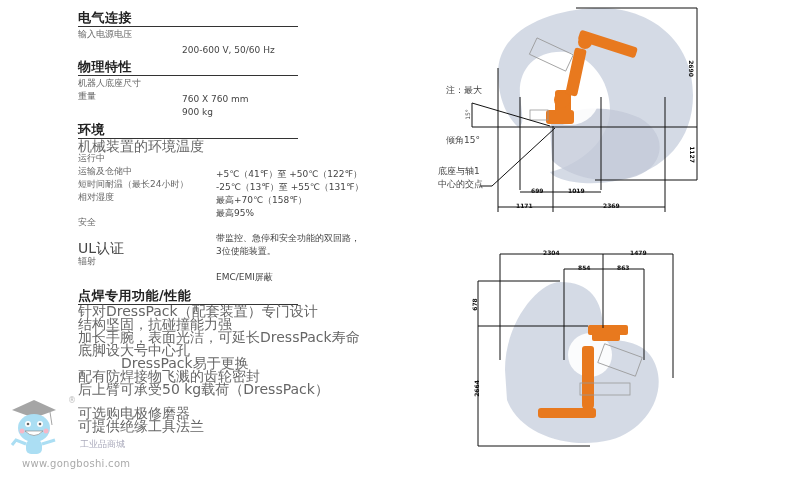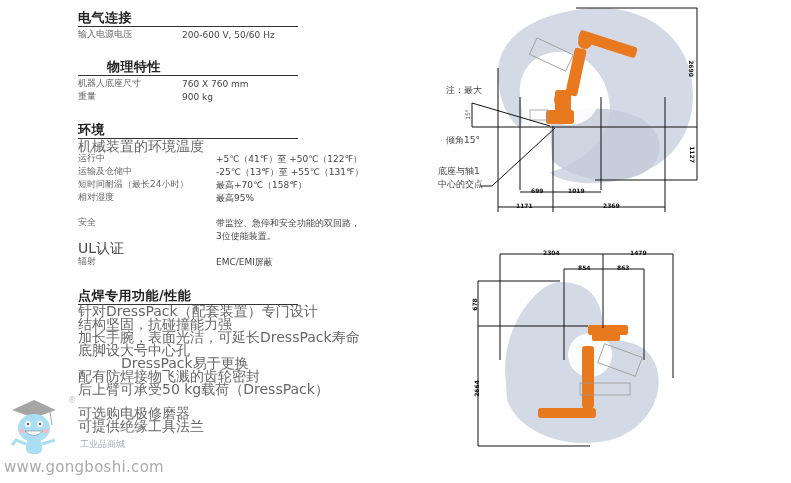--- a/index.html
+++ b/index.html
@@ -4,42 +4,42 @@
   <style>
     html, body { margin: 0; padding: 0; background: #ffffff; }
     body { width: 791px; height: 483px; position: relative; overflow: hidden;
            font-family: "DejaVu Sans", "Liberation Sans", sans-serif; color: #555; }
     .section { position: absolute; left: 78px; width: 220px; }
     .sec-title { font-family: "DejaVu Serif", "Liberation Serif", serif; font-weight: bold;
                  font-size: 13px; color: #222; letter-spacing: 0.5px; height: 17px; line-height: 17px; }
     .rule { position: absolute; left: 78px; width: 220px; height: 0; border-top: 1.5px solid #333; }
     .row { position: absolute; left: 78px; font-size: 9px; line-height: 11px; color: #666; white-space: nowrap; }
     .row .lbl { position: absolute; left: 0; top: 0; }
-    .row .val { position: absolute; left: 104px; top: 1px; color: #444; }
+    .row .val { position: absolute; left: 104px; top: 16px; color: #444; }
     .row .val.v2 { left: 138px; }
     .line { position: absolute; left: 78px; font-size: 14px; line-height: 11px; color: #666; white-space: nowrap; }
     .note { position: absolute; font-size: 9px; color: #444; line-height: 13px; white-space: nowrap; }
-    .wm-url { position: absolute; left: 4px; top: 458px; font-size: 15px; color: #aaa; letter-spacing: 0.3px; }
+    .wm-url { position: absolute; left: 22px; top: 458px; font-size: 10px; color: #aaa; letter-spacing: 0.3px; }
     .wm-shop { position: absolute; left: 80px; top: 438px; font-size: 9px; color: #aab; text-align: center; }
     .wm-reg { position: absolute; left: 68px; top: 396px; font-size: 8px; color: #bbb; }
     svg { position: absolute; left: 0; top: 0; }
   </style>
 </head>
 <body>
 
 <div class="section" style="top:9px;">
   <div class="sec-title">电气连接</div>
 </div>
 <div class="rule" style="top:26px;"></div>
 <div class="row" style="top:29px;">
   <span class="lbl">输入电源电压</span>
   <span class="val">200-600 V, 50/60 Hz</span>
 </div>
 
-<div class="section" style="top:58px;margin-left:29px;">
+<div class="section" style="top:58px;">
   <div class="sec-title">物理特性</div>
 </div>
 <div class="rule" style="top:75px;"></div>
 <div class="row" style="top:78px;">
   <span class="lbl">机器人底座尺寸</span>
   <span class="val">760 X 760 mm</span>
 </div>
 <div class="row" style="top:91px;">
   <span class="lbl">重量</span>
   <span class="val">900 kg</span>

